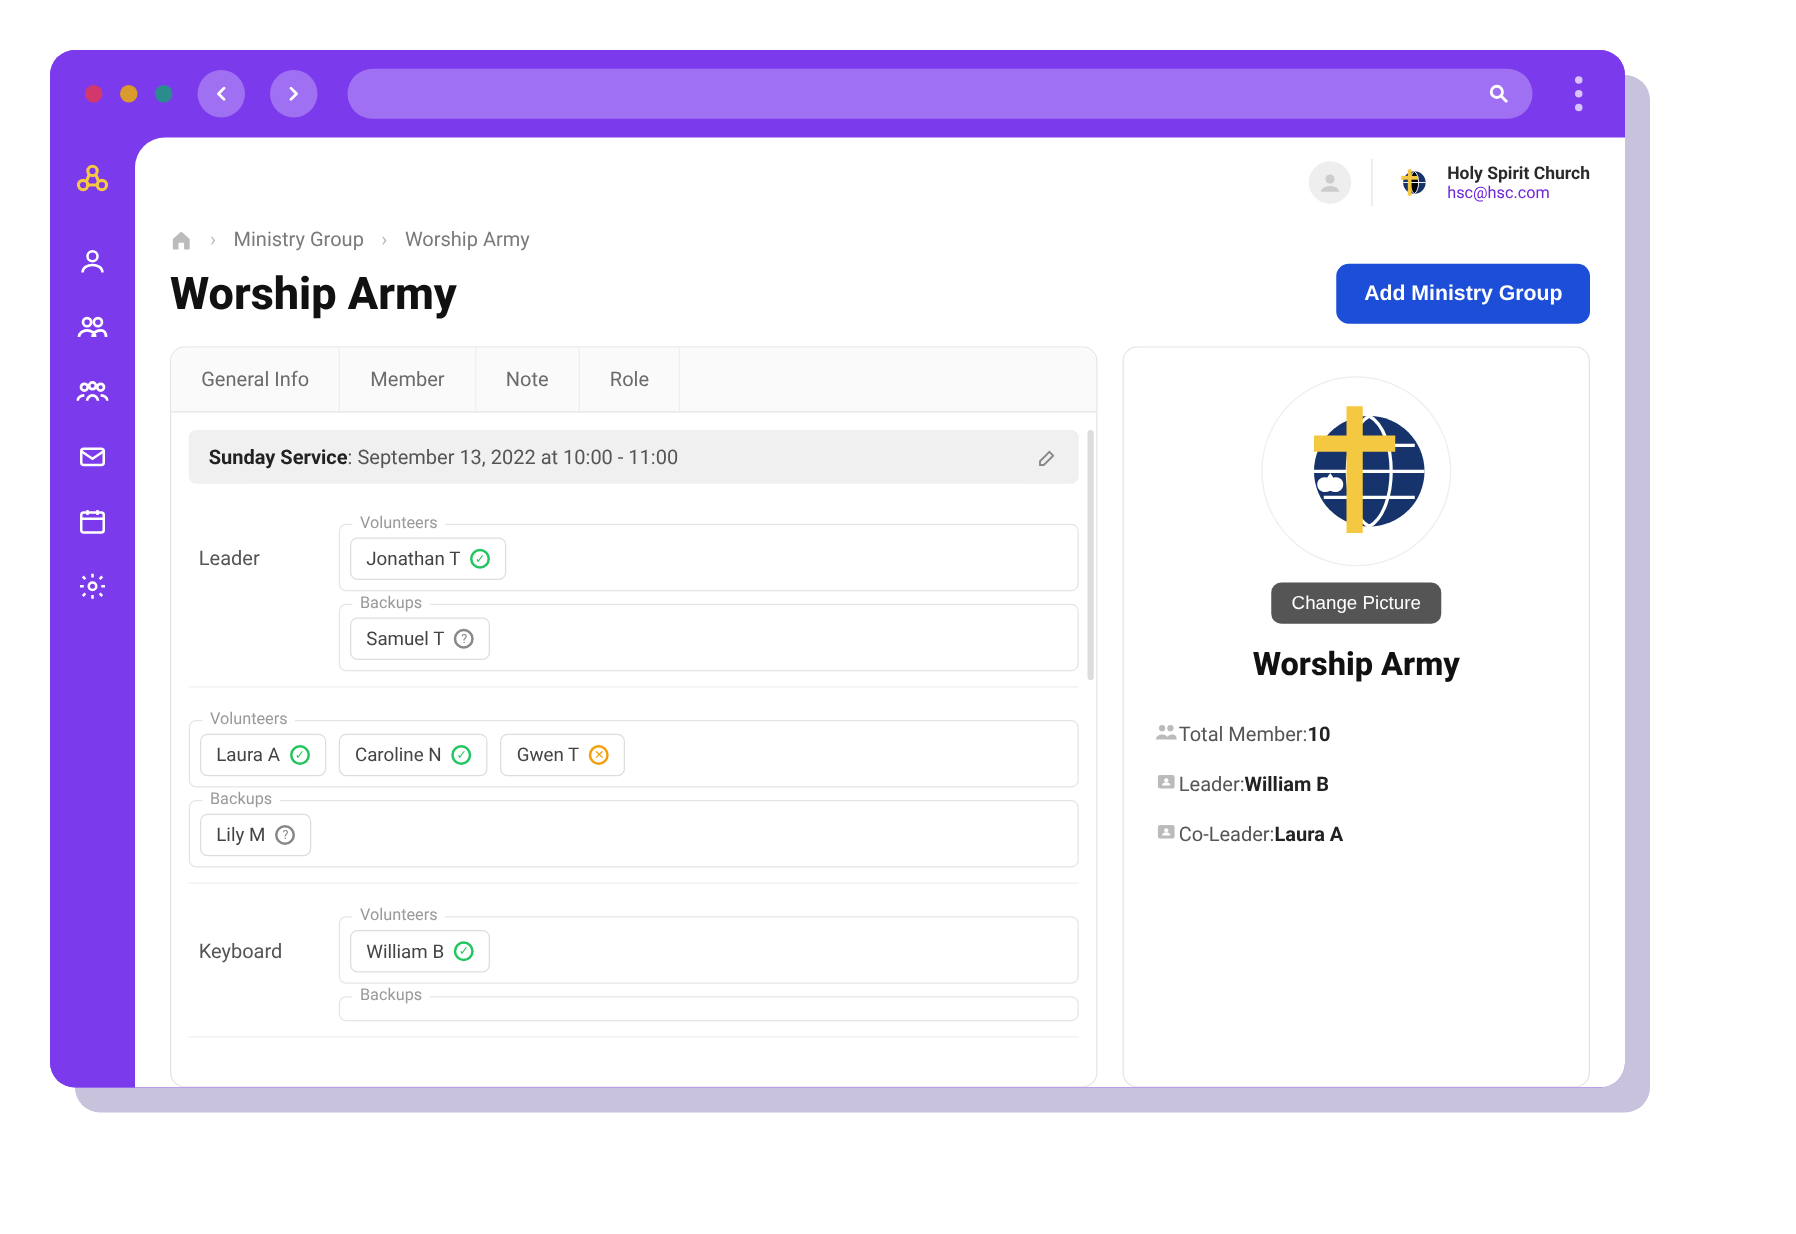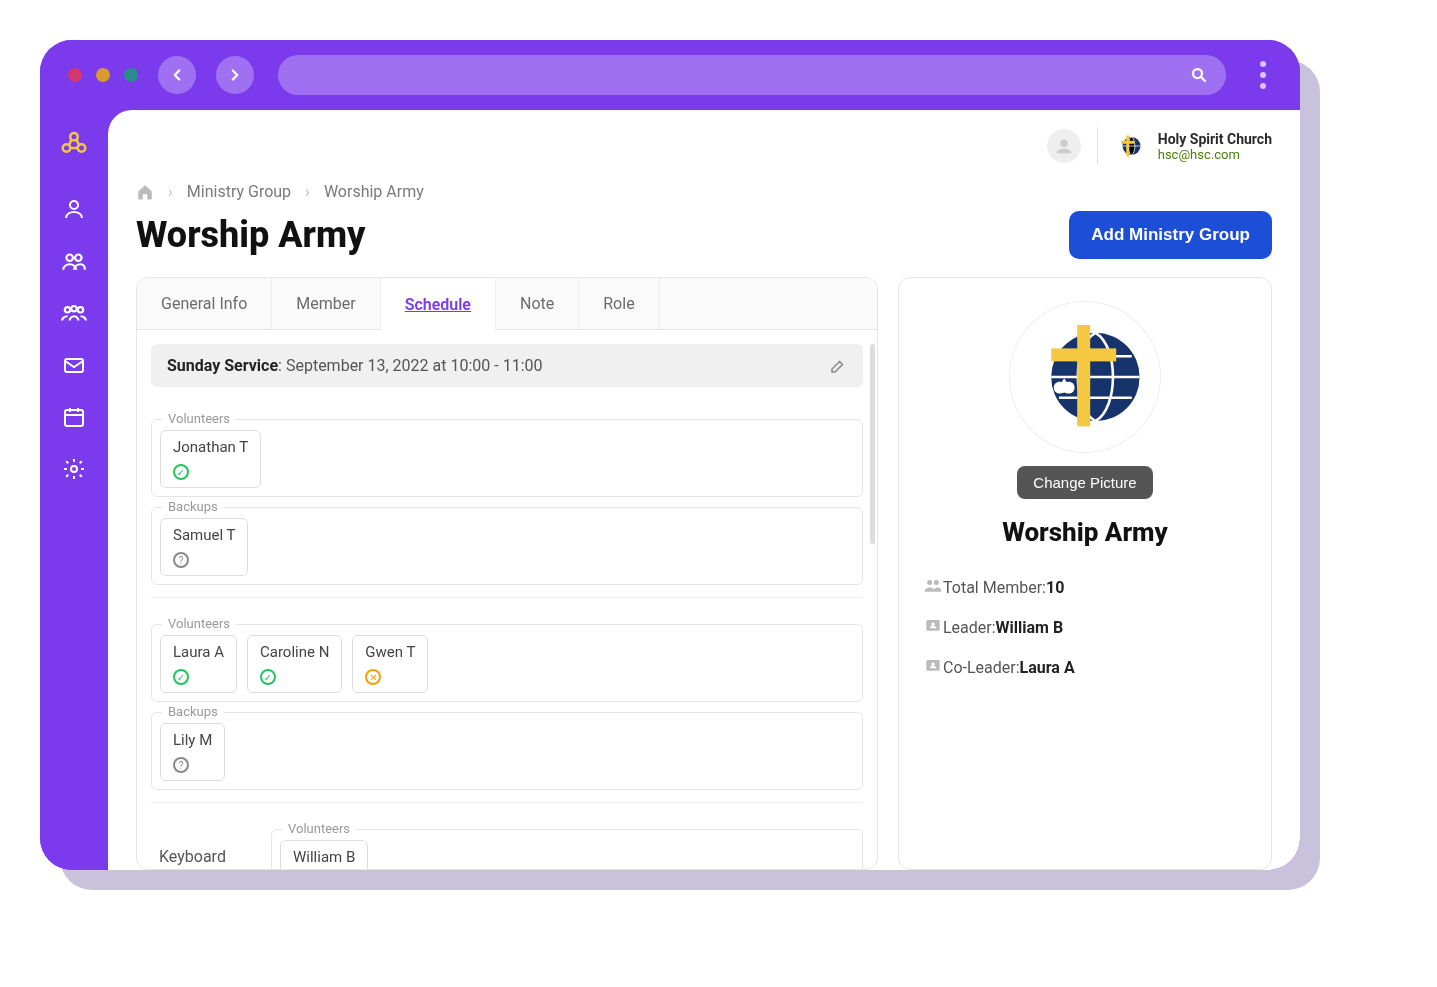--- a/index.html
+++ b/index.html
@@ -7,21 +7,21 @@
     font-family: -apple-system, BlinkMacSystemFont, "Segoe UI", Roboto, sans-serif;
     background: #fff;
     width: 1437px;
     height: 987px;
     overflow: hidden;
     padding: 40px;
   }
   .frame {
     width: 1260px;
     height: 830px;
-    border-radius: 32px;
+    border-radius: 20px;
     background: #7c3aed;
     position: relative;
     overflow: hidden;
     box-shadow: 20px 20px 0 rgba(40,10,120,0.25);
   }
   .chrome-bar {
     height: 70px;
     background: #7c3aed;
     display: flex;
     align-items: center;
@@ -96,21 +96,21 @@
     background: #eee; display:flex; align-items:center; justify-content:center;
   }
   .divider-v { width:1px; height: 38px; background: #e5e5e5; }
   .org-block { display:flex; align-items:center; gap: 12px; }
   .org-logo {
     width: 32px; height: 32px; border-radius: 6px;
     display:flex; align-items:center; justify-content:center;
     background:#fff;
   }
   .org-name { font-weight: 700; font-size: 14px; color: #2a2a2a; }
-  .org-email { font-size: 13px; color: #4d7c0f; }
+  .org-email { font-size: 13px; color: #6d28d9; }
   .main {
     flex: 1;
     padding: 0 28px 0 28px;
     display: flex;
     flex-direction: column;
     overflow: hidden;
   }
   .breadcrumb { display:flex; align-items:center; gap: 14px; color:#7a7a7a; font-size: 16px; margin-bottom: 10px; }
   .breadcrumb .chev { color:#bbb; }
   .title-row { display:flex; align-items:center; justify-content:space-between; margin-bottom: 18px; }
@@ -160,23 +160,22 @@
     position: relative; border:1px solid #e5e5e5; border-radius:6px;
     margin: 10px 0 6px 0; padding: 10px 8px 8px 8px;
     display:flex; gap:10px; flex-wrap:wrap;
   }
   .fieldset-label {
     position:absolute; top:-9px; left:10px; background:#fff;
     padding:0 6px; font-size:13px; color:#999;
   }
   .chip {
     border:1px solid #ddd; border-radius:6px; padding:7px 12px;
-    font-size:15px; color:#444; display:flex; gap:8px;
+    font-size:15px; color:#444; display:flex; align-items:center; gap:8px;
     background:#fff;
-    flex-direction:column;
   }
   .chip .icon-circ { width:16px; height:16px; border-radius:50%; border:2px solid; display:flex; align-items:center; justify-content:center; font-size:10px; }
   .ic-ok { border-color:#22c55e; color:#22c55e; }
   .ic-q  { border-color:#888; color:#888; }
   .ic-x  { border-color:#f59e0b; color:#f59e0b; }
   .scrollbar-hint { position:absolute; right:2px; top:14px; width:5px; height:200px; background:#ddd; border-radius:3px; }
 
   .right-col {
     width: 374px;
     border:1px solid #e5e5e5; border-radius:12px;
@@ -326,39 +325,39 @@
           <h1 class="page-title">Worship Army</h1>
           <button class="add-btn">Add Ministry Group</button>
         </div>
 
         <div class="columns">
 
           <div class="left-col">
             <div class="tabs">
               <div class="tab">General Info</div>
               <div class="tab">Member</div>
-              <div class="tab active">Schedule</div>
               <div class="tab">Note</div>
               <div class="tab">Role</div>
             </div>
 
             <div class="schedule-body">
               <div class="scrollbar-hint"></div>
               <div class="service-header">
                 <span>
                   <strong>Sunday Service</strong>:
                   <span>September 13, 2022 at 10:00 - 11:00</span>
                 </span>
                 <svg width="18" height="18" viewBox="0 0 24 24">
                     <path d="M4 20h4l10-10-4-4L4 16v4zM14 6l4 4" stroke="#888" stroke-width="2" fill="none"></path>
                   </svg>
               </div>
 
               <div id="roles-container">
                   <div class="role-row">
+    <div class="role-label">Leader</div>
     <div class="role-body">
       <div class="fieldset">
         <span class="fieldset-label">Volunteers</span>
         <span class="chip">
     <span>Jonathan T</span>
     <span class="icon-circ ic-ok">✓</span>
   </span>
       </div>
       <div class="fieldset">
         <span class="fieldset-label">Backups</span>

